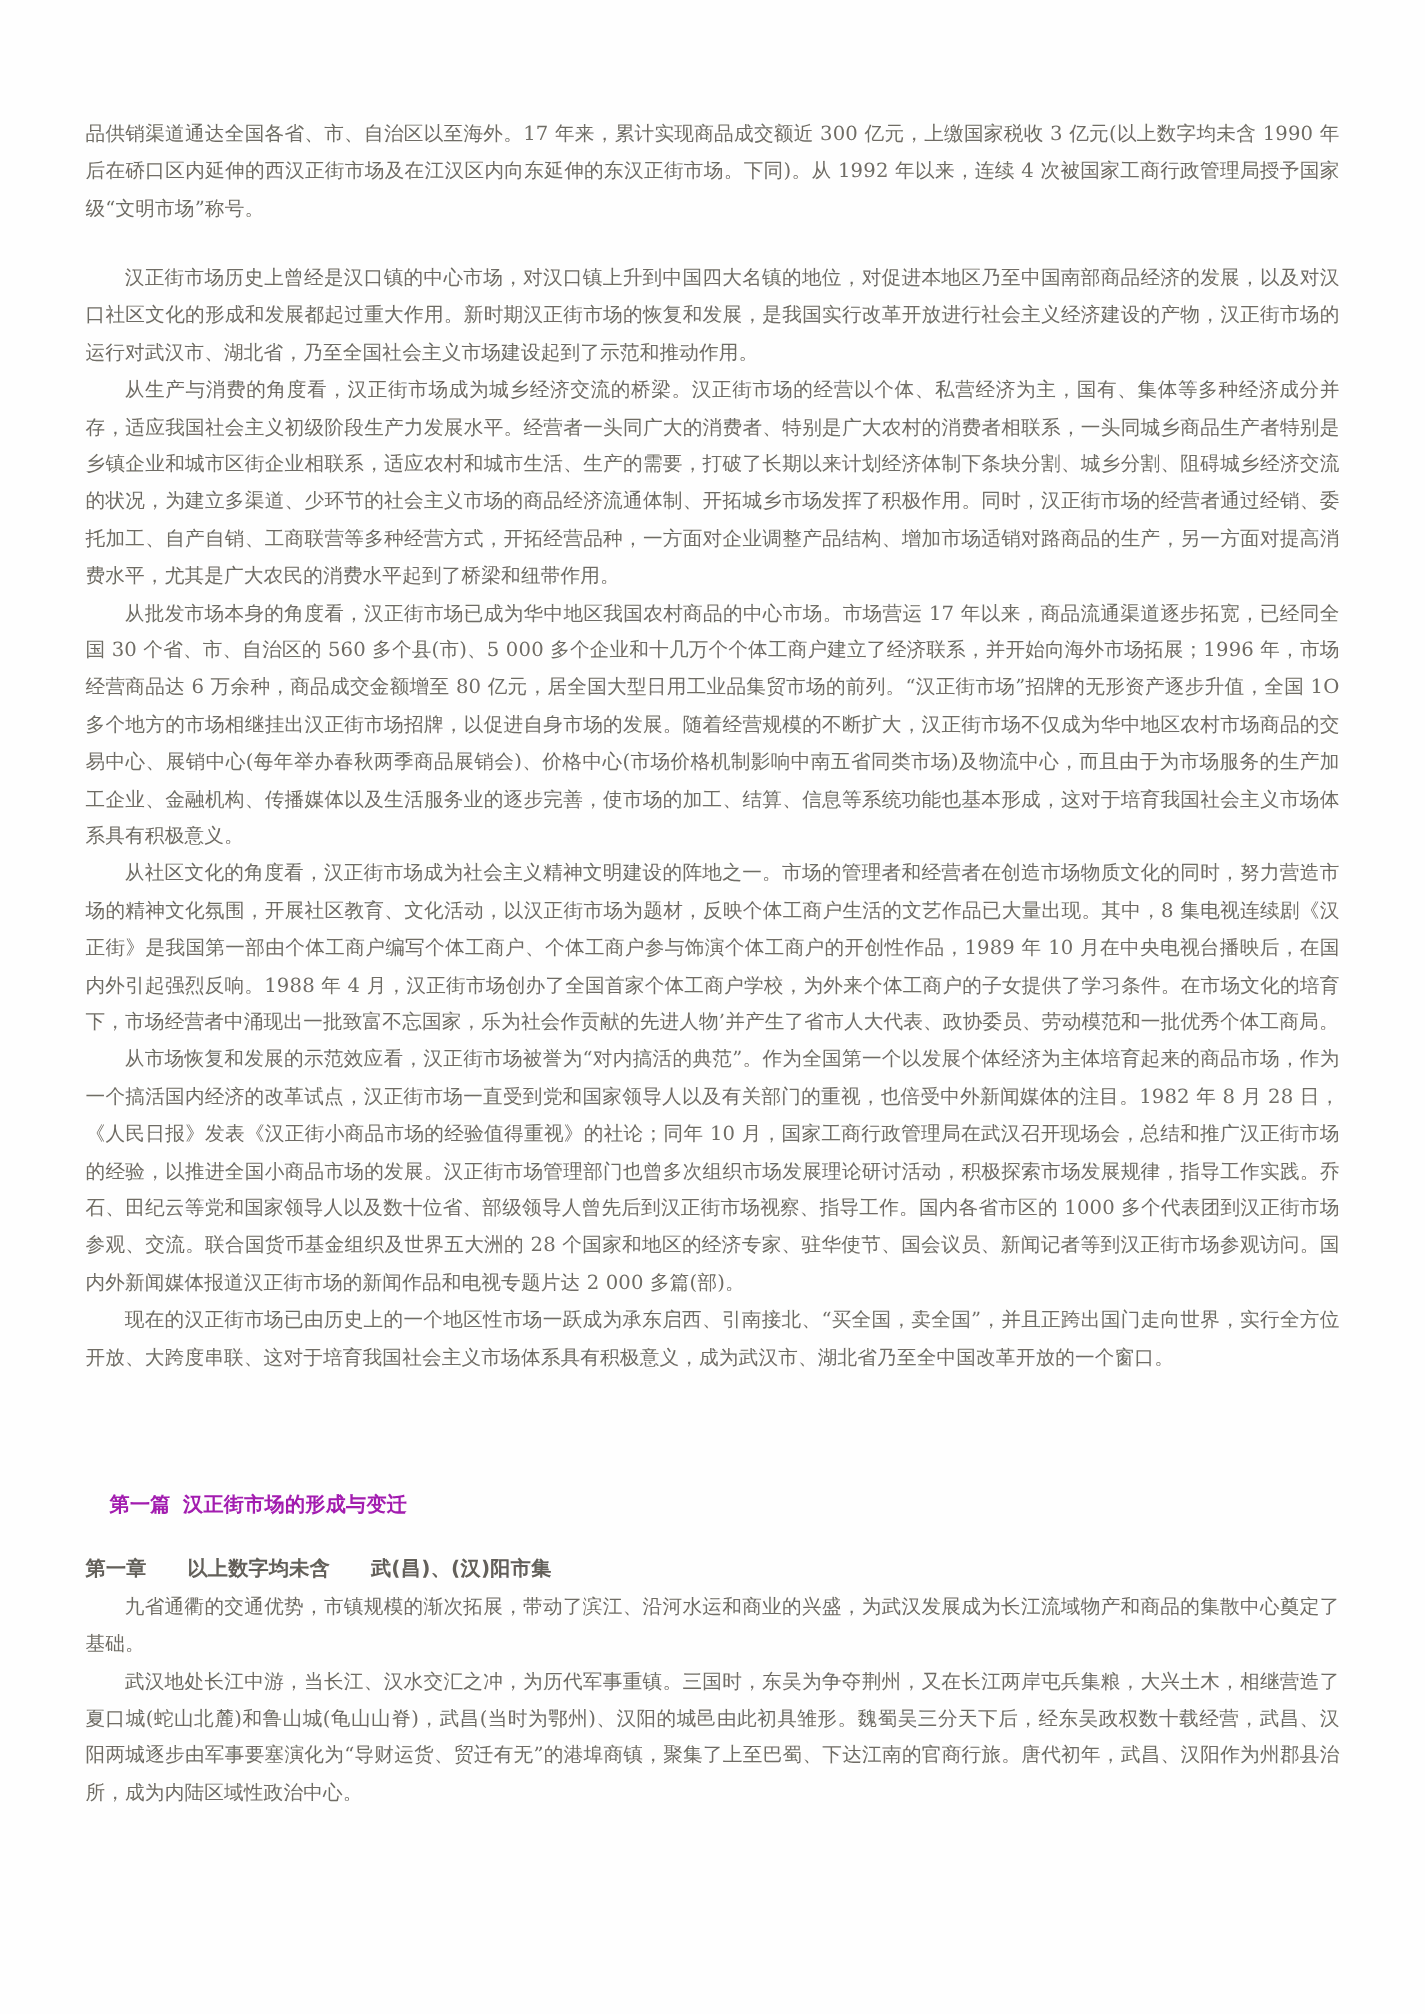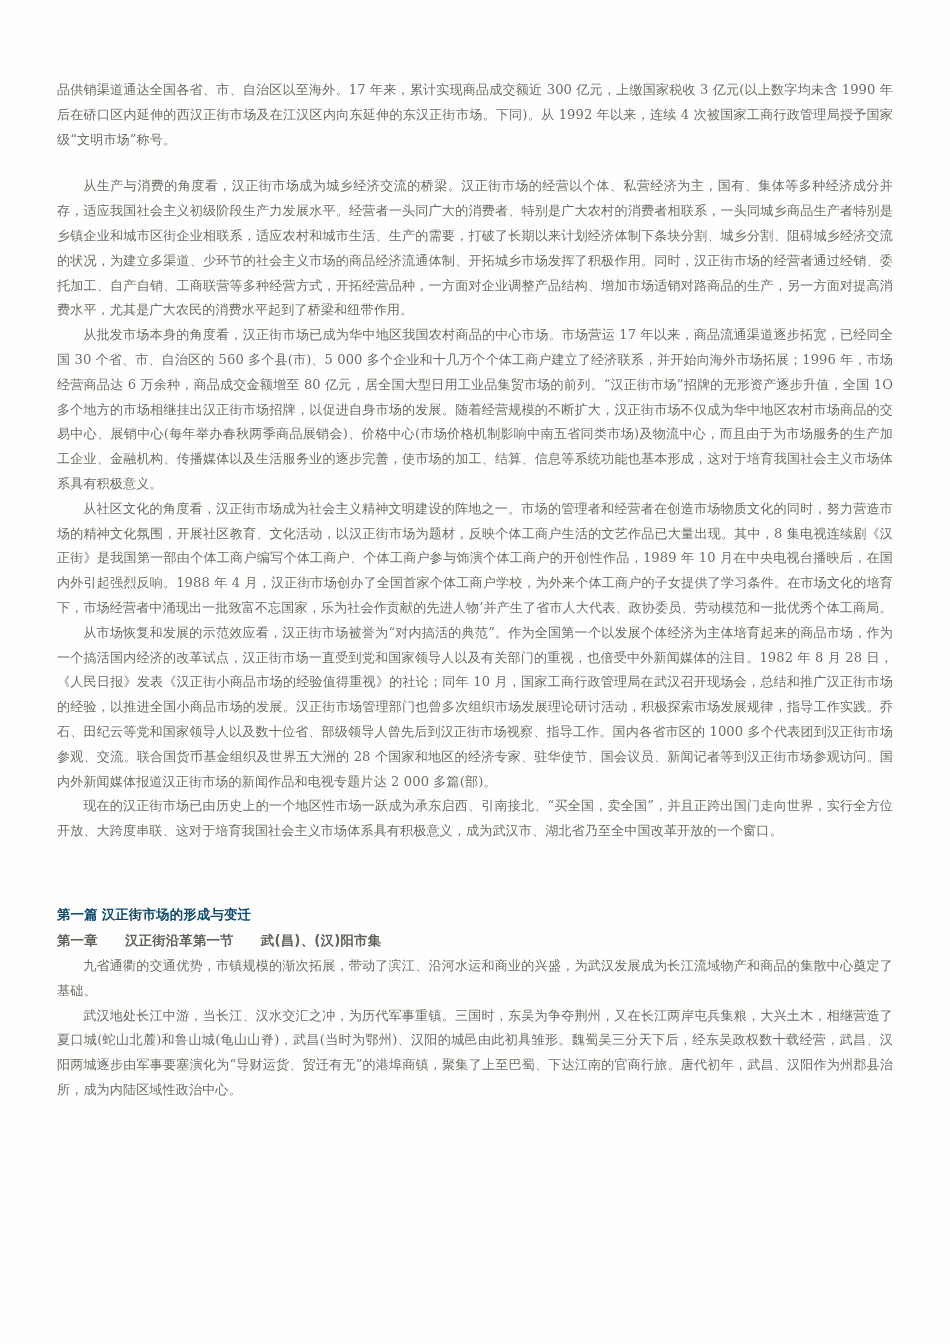--- a/index.html
+++ b/index.html
@@ -29,27 +29,27 @@
     text-align: justify;
     text-justify: inter-ideograph;
     text-indent: 2em;
     color: #6f6c64;
     letter-spacing: 0.1px;
   }
   p.para.no-indent { text-indent: 0; }
   .gap-para { height: 22px; }
   .gap-block { height: 58px; }
   h2.heading {
-    margin: 0;
+    margin: 16px;
     font-size: 13.4px;
     line-height: 26px;
     font-weight: bold;
-    color: #0c4a6e;
+    color: #a21caf;
     text-indent: 0;
-    font-family: Liberation Sans, sans-serif;
+    font-family: Liberation Mono, monospace;
     letter-spacing: 0.2px;
   }
   h3.heading-sub {
     margin: 0;
     font-size: 13.4px;
     line-height: 26px;
     font-weight: bold;
     color: #63605a;
     text-indent: 0;
     font-family: "DejaVu Sans", "Liberation Sans", sans-serif;
@@ -60,35 +60,36 @@
 </head>
 <body>
 
 <div class="page">
   <div class="doc-body">
 
     <p class="para no-indent">品供销渠道通达全国各省、市、自治区以至海外。17 年来，累计实现商品成交额近 300 亿元，上缴国家税收 3 亿元(以上数字均未含 1990 年后在硚口区内延伸的西汉正街市场及在江汉区内向东延伸的东汉正街市场。下同)。从 1992 年以来，连续 4 次被国家工商行政管理局授予国家级“文明市场”称号。</p>
 
     <div class="gap-para"></div>
 
+    <p class="para">汉正街市场历史上曾经是汉口镇的中心市场，对汉口镇上升到中国四大名镇的地位，对促进本地区乃至中国南部商品经济的发展，以及对汉口社区文化的形成和发展都起过重大作用。新时期汉正街市场的恢复和发展，是我国实行改革开放进行社会主义经济建设的产物，汉正街市场的运行对武汉市、湖北省，乃至全国社会主义市场建设起到了示范和推动作用。</p>
 
     <p class="para">从生产与消费的角度看，汉正街市场成为城乡经济交流的桥梁。汉正街市场的经营以个体、私营经济为主，国有、集体等多种经济成分并存，适应我国社会主义初级阶段生产力发展水平。经营者一头同广大的消费者、特别是广大农村的消费者相联系，一头同城乡商品生产者特别是乡镇企业和城市区街企业相联系，适应农村和城市生活、生产的需要，打破了长期以来计划经济体制下条块分割、城乡分割、阻碍城乡经济交流的状况，为建立多渠道、少环节的社会主义市场的商品经济流通体制、开拓城乡市场发挥了积极作用。同时，汉正街市场的经营者通过经销、委托加工、自产自销、工商联营等多种经营方式，开拓经营品种，一方面对企业调整产品结构、增加市场适销对路商品的生产，另一方面对提高消费水平，尤其是广大农民的消费水平起到了桥梁和纽带作用。</p>
 
     <p class="para">从批发市场本身的角度看，汉正街市场已成为华中地区我国农村商品的中心市场。市场营运 17 年以来，商品流通渠道逐步拓宽，已经同全国 30 个省、市、自治区的 560 多个县(市)、5 000 多个企业和十几万个个体工商户建立了经济联系，并开始向海外市场拓展；1996 年，市场经营商品达 6 万余种，商品成交金额增至 80 亿元，居全国大型日用工业品集贸市场的前列。“汉正街市场”招牌的无形资产逐步升值，全国 1O 多个地方的市场相继挂出汉正街市场招牌，以促进自身市场的发展。随着经营规模的不断扩大，汉正街市场不仅成为华中地区农村市场商品的交易中心、展销中心(每年举办春秋两季商品展销会)、价格中心(市场价格机制影响中南五省同类市场)及物流中心，而且由于为市场服务的生产加工企业、金融机构、传播媒体以及生活服务业的逐步完善，使市场的加工、结算、信息等系统功能也基本形成，这对于培育我国社会主义市场体系具有积极意义。</p>
 
     <p class="para">从社区文化的角度看，汉正街市场成为社会主义精神文明建设的阵地之一。市场的管理者和经营者在创造市场物质文化的同时，努力营造市场的精神文化氛围，开展社区教育、文化活动，以汉正街市场为题材，反映个体工商户生活的文艺作品已大量出现。其中，8 集电视连续剧《汉正街》是我国第一部由个体工商户编写个体工商户、个体工商户参与饰演个体工商户的开创性作品，1989 年 10 月在中央电视台播映后，在国内外引起强烈反响。1988 年 4 月，汉正街市场创办了全国首家个体工商户学校，为外来个体工商户的子女提供了学习条件。在市场文化的培育下，市场经营者中涌现出一批致富不忘国家，乐为社会作贡献的先进人物’并产生了省市人大代表、政协委员、劳动模范和一批优秀个体工商局。</p>
 
     <p class="para">从市场恢复和发展的示范效应看，汉正街市场被誉为“对内搞活的典范”。作为全国第一个以发展个体经济为主体培育起来的商品市场，作为一个搞活国内经济的改革试点，汉正街市场一直受到党和国家领导人以及有关部门的重视，也倍受中外新闻媒体的注目。1982 年 8 月 28 日，《人民日报》发表《汉正街小商品市场的经验值得重视》的社论；同年 10 月，国家工商行政管理局在武汉召开现场会，总结和推广汉正街市场的经验，以推进全国小商品市场的发展。汉正街市场管理部门也曾多次组织市场发展理论研讨活动，积极探索市场发展规律，指导工作实践。乔石、田纪云等党和国家领导人以及数十位省、部级领导人曾先后到汉正街市场视察、指导工作。国内各省市区的 1000 多个代表团到汉正街市场参观、交流。联合国货币基金组织及世界五大洲的 28 个国家和地区的经济专家、驻华使节、国会议员、新闻记者等到汉正街市场参观访问。国内外新闻媒体报道汉正街市场的新闻作品和电视专题片达 2 000 多篇(部)。</p>
 
     <p class="para">现在的汉正街市场已由历史上的一个地区性市场一跃成为承东启西、引南接北、“买全国，卖全国”，并且正跨出国门走向世界，实行全方位开放、大跨度串联、这对于培育我国社会主义市场体系具有积极意义，成为武汉市、湖北省乃至全中国改革开放的一个窗口。</p>
 
     <div class="gap-block"></div>
 
     <h2 class="heading">第一篇 汉正街市场的形成与变迁</h2>
 
-    <h3 class="heading-sub heading-block">第一章　　汉正街沿革第一节　　武(昌)、(汉)阳市集</h3>
+    <h3 class="heading-sub heading-block">第一章　　以上数字均未含　　武(昌)、(汉)阳市集</h3>
 
     <p class="para">九省通衢的交通优势，市镇规模的渐次拓展，带动了滨江、沿河水运和商业的兴盛，为武汉发展成为长江流域物产和商品的集散中心奠定了基础。</p>
 
     <p class="para">武汉地处长江中游，当长江、汉水交汇之冲，为历代军事重镇。三国时，东吴为争夺荆州，又在长江两岸屯兵集粮，大兴土木，相继营造了夏口城(蛇山北麓)和鲁山城(龟山山脊)，武昌(当时为鄂州)、汉阳的城邑由此初具雏形。魏蜀吴三分天下后，经东吴政权数十载经营，武昌、汉阳两城逐步由军事要塞演化为“导财运货、贸迁有无”的港埠商镇，聚集了上至巴蜀、下达江南的官商行旅。唐代初年，武昌、汉阳作为州郡县治所，成为内陆区域性政治中心。</p>
 
   </div>
 </div>
 
 </body></html>

